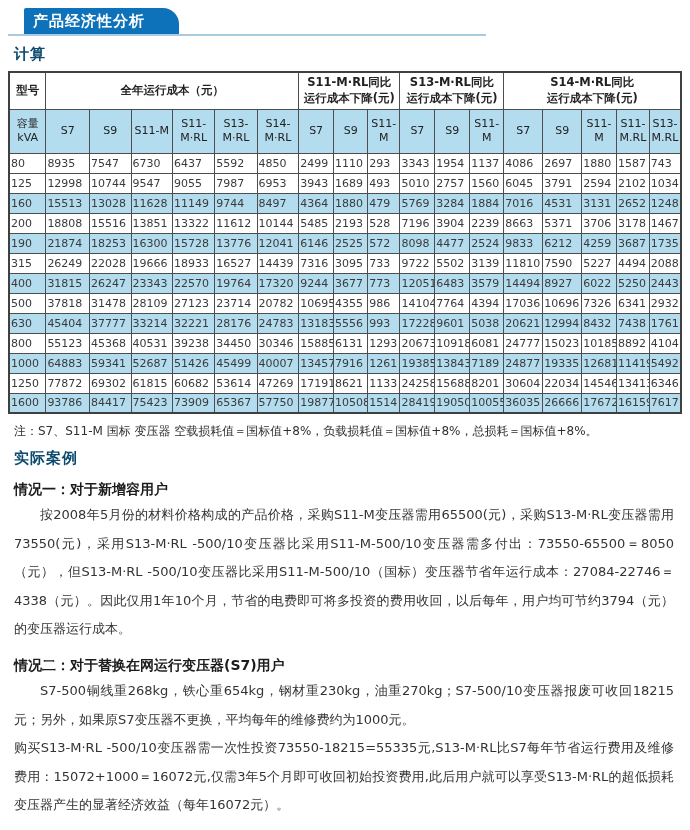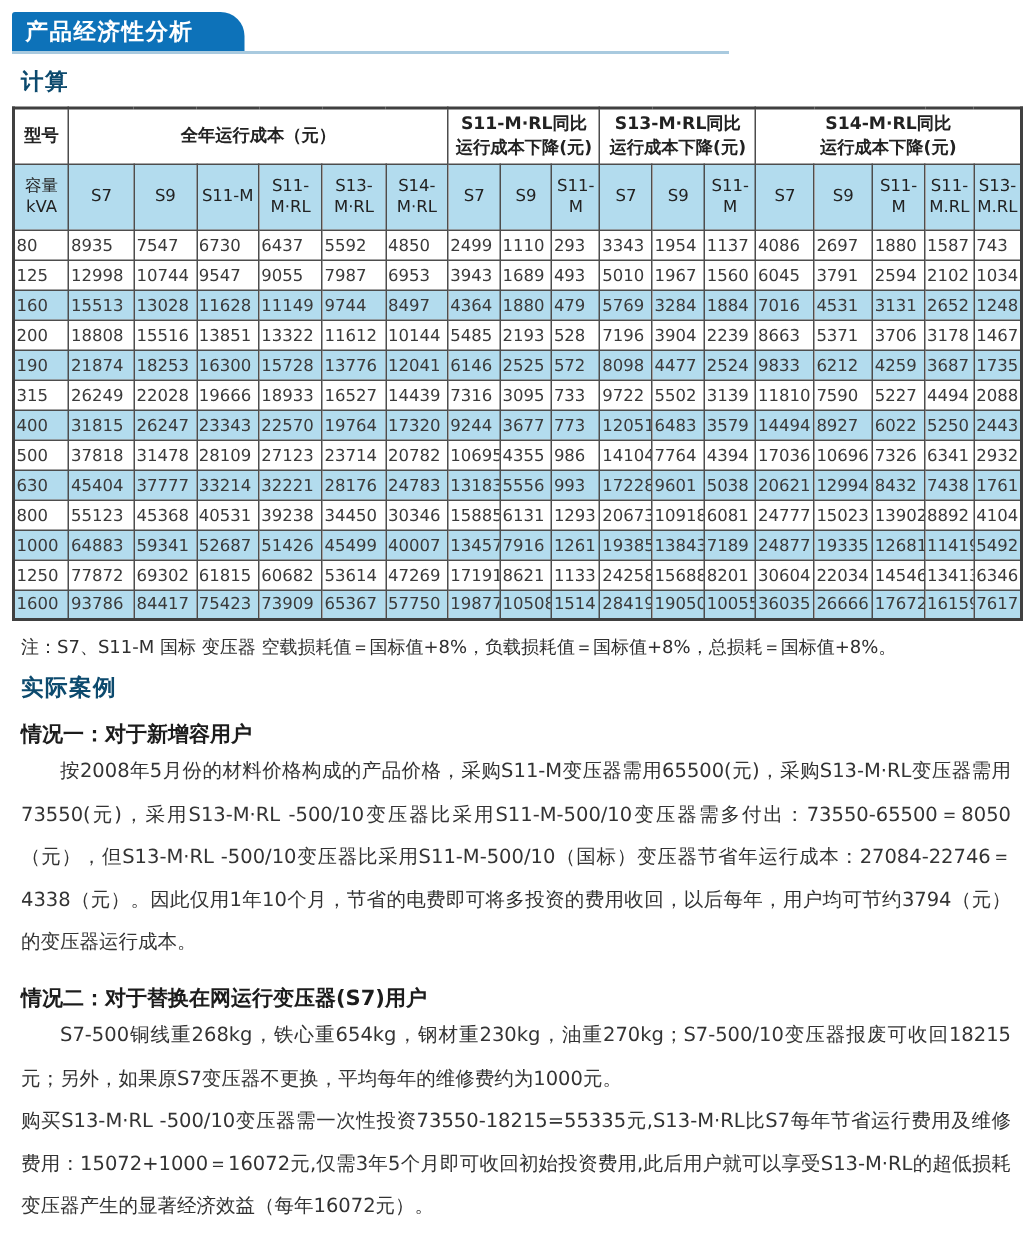--- a/index.html
+++ b/index.html
@@ -11,20 +11,21 @@
   }
   .page { padding:8px 8px 0 8px; }
 
   
   .tabwrap { width:478px; border-bottom:2px solid #a9cadf; line-height:0; }
   .tab {
     display:inline-block; background:#0d72b9; color:#ffffff;
     font-weight:bold; font-size:15px; line-height:22px;
     padding:2px 34px 2px 9px; border-radius:2px 16px 0 0;
     letter-spacing:1px;
+    margin-left:16px;
   }
 
   .section-title {
     color:#0c4a6e; font-weight:bold; font-size:15px;
     margin:9px 0 7px 6px; letter-spacing:1px;
   }
 
   
   table.cost {
     width:674px; border-collapse:collapse; table-layout:fixed;
@@ -154,21 +155,21 @@
           <td>12998</td>
           <td>10744</td>
           <td>9547</td>
           <td>9055</td>
           <td>7987</td>
           <td>6953</td>
           <td>3943</td>
           <td>1689</td>
           <td>493</td>
           <td>5010</td>
-          <td>1967</td>
+          <td>2757</td>
           <td>1560</td>
           <td>6045</td>
           <td>3791</td>
           <td>2594</td>
           <td>2102</td>
           <td>1034</td>
         </tr>
         <tr class="alt">
           <td>160</td>
           <td>15513</td>
@@ -318,21 +319,21 @@
           <td>34450</td>
           <td>30346</td>
           <td>15885</td>
           <td>6131</td>
           <td>1293</td>
           <td>20673</td>
           <td>10918</td>
           <td>6081</td>
           <td>24777</td>
           <td>15023</td>
-          <td>13902</td>
+          <td>10185</td>
           <td>8892</td>
           <td>4104</td>
         </tr>
         <tr class="alt">
           <td>1000</td>
           <td>64883</td>
           <td>59341</td>
           <td>52687</td>
           <td>51426</td>
           <td>45499</td>

